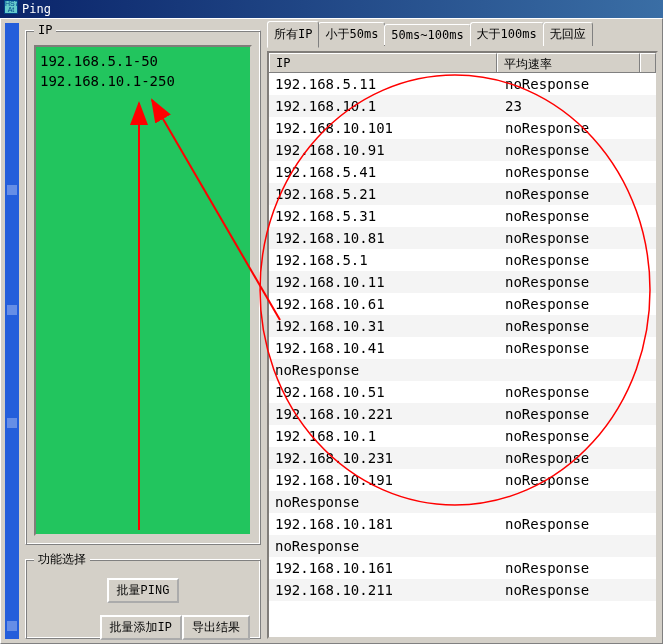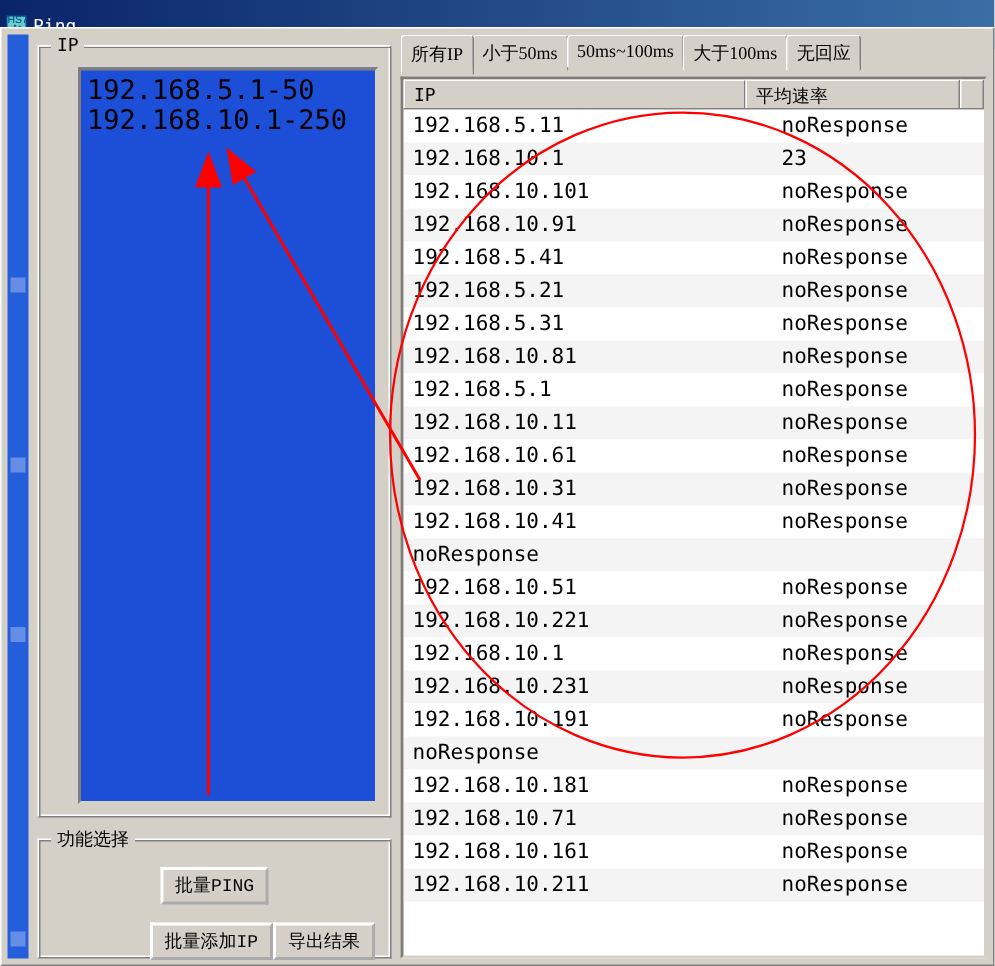--- a/index.html
+++ b/index.html
@@ -13,21 +13,21 @@
     position: relative;
   }
   .titlebar {
     background: linear-gradient(to right, #0a246a, #3a6ea5);
     color: #fff;
     height: 33px;
     line-height: 18px;
     padding-left: 4px;
     font-size: 12px;
     display: flex;
-    align-items: center;
+    align-items: flex-start;
   }
   .titlebar .icon {
     width: 14px;
     height: 14px;
     background: #6cc;
     margin-right: 4px;
     border: 1px solid #048;
     font-size: 7px;
     text-align: center;
     line-height: 6px;
@@ -81,29 +81,28 @@
     font-size: 12px;
     background: #d4d0c8;
   }
   .ip-box {
     flex: 1;
     display: flex;
     flex-direction: column;
   }
   .ip-text {
     flex: 1;
-    background: #1d4ed8;
+    background: #22c55e;
     border: 2px inset #d4d0c8;
     padding: 4px;
     font-family: "SimSun", monospace;
-    font-size: 18px;
+    font-size: 14px;
     line-height: 20px;
     white-space: pre;
     overflow: auto;
-    margin-left: 18px;
   }
   .func-box {
     height: 88px;
   }
   .btn {
     background: #d4d0c8;
     border: 2px outset #fff;
     padding: 2px 8px;
     font-family: Liberation Mono, monospace;
     font-size: 12px;
@@ -114,22 +113,21 @@
   .func-row2 { display: flex; justify-content: flex-end; padding: 0 2px;}
   .right-col {
     flex: 1;
     display: flex;
     flex-direction: column;
     min-width: 0;
   }
   .tabs {
     display: flex;
     height: 22px;
-    align-items: flex-start;
-    font-family: Liberation Serif, serif;
+    align-items: center;
   }
   .tab {
     border: 1px solid #808080;
     border-bottom: none;
     border-top-left-radius: 3px;
     border-top-right-radius: 3px;
     background: #d4d0c8;
     padding: 3px 6px 3px 6px;
     font-size: 12px;
     margin-right: -1px;
@@ -173,21 +171,20 @@
   .th:last-child { width: 16px; padding:0; }
   .tbody {
     height: calc(100% - 20px);
     overflow-y: scroll;
     overflow-x: hidden;
   }
   .row {
     display: flex;
     height: 22px;
     line-height: 22px;
-    gap: 16px;
   }
   .row:nth-child(odd) { background: #fff; }
   .row:nth-child(even) { background: #f4f4f4; }
   .cell {
     padding: 0 6px;
     font-size: 14px;
     font-family: "SimSun", monospace;
     overflow: hidden;
     white-space: nowrap;
   }
@@ -333,21 +330,20 @@
             <div class="cell">noResponse</div>
           </div>
           <div class="row">
             <div class="cell">noResponse</div>
           </div>
           <div class="row">
             <div class="cell">192.168.10.181</div>
             <div class="cell">noResponse</div>
           </div>
           <div class="row">
-            <div class="cell">192.168.10.71</div>
             <div class="cell">noResponse</div>
           </div>
           <div class="row">
             <div class="cell">192.168.10.161</div>
             <div class="cell">noResponse</div>
           </div>
           <div class="row">
             <div class="cell">192.168.10.211</div>
             <div class="cell">noResponse</div>
           </div>

